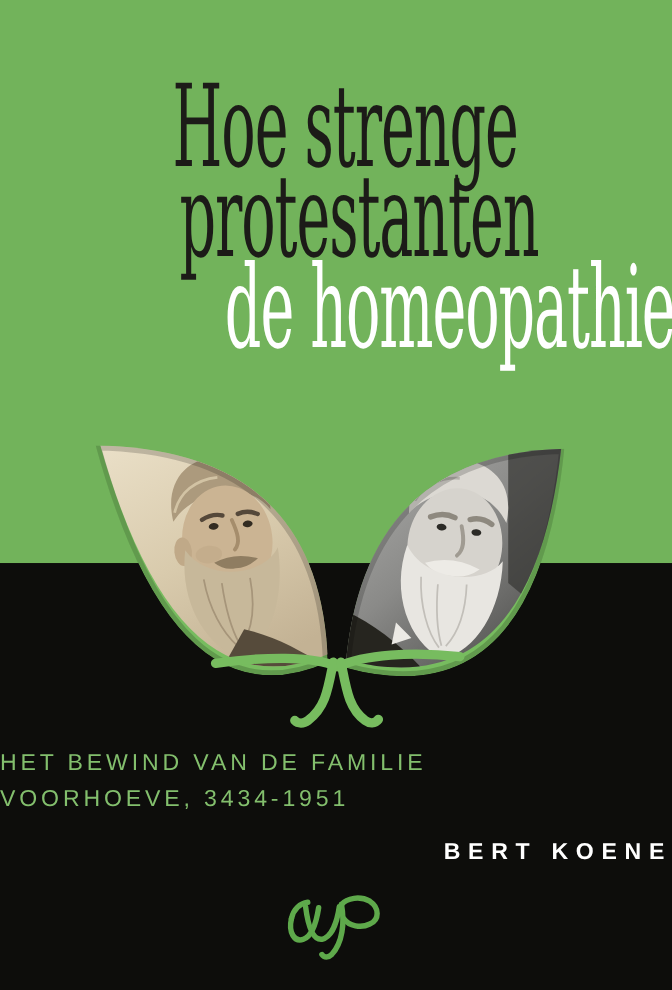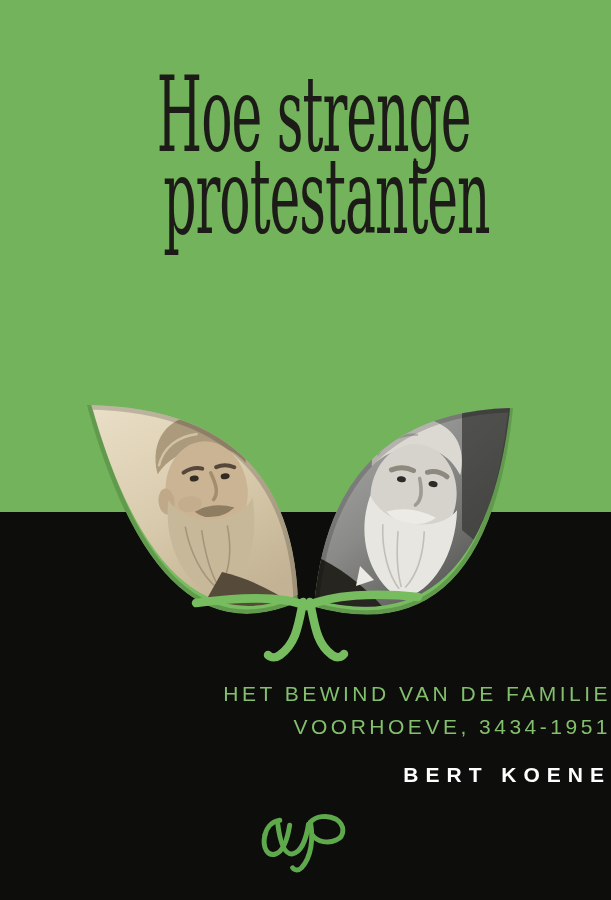--- a/index.html
+++ b/index.html
@@ -38,21 +38,21 @@
     transform-origin:50% 50%;
     letter-spacing:-2px;
   }
   .tl.dark .sq{color:var(--title-dark);}
   .tl.light .sq{color:var(--title-white);}
 
   .art{position:absolute;top:0;left:0;width:611px;height:900px;z-index:2;}
 
   .subtitle{
     position:absolute;top:677px;left:0;width:100%;
-    text-align:right;
+    text-align:left;
     color:var(--subtitle-green);
     font-size:21px;line-height:33px;
     letter-spacing:3.5px;
     z-index:3;
   }
   .author{
     position:absolute;top:763px;left:0;width:100%;
     text-align:right;
     color:var(--author-white);
     font-size:21px;font-weight:bold;
@@ -70,20 +70,21 @@
 <body>
 
 <div class="cover">
 
   <div class="bg bg-green"></div>
   <div class="bg bg-black"></div>
 
   <div class="title">
     <div class="tl dark"><span class="sq">Hoe strenge</span></div>
     <div class="tl dark"><span class="sq">protestanten</span></div>
+    <div class="tl light"><span class="sq">de homeopathie</span></div>
   </div>
 
   <svg class="art" viewBox="0 0 611 900" aria-hidden="true">
     <defs>
       <clipPath id="leafL">
           <path d="M 87 405 Q 292 408 298 602 Q 158 664 87 405 Z"></path>
         </clipPath>
       <clipPath id="leafLin">
           <path d="M 87 405 Q 292 408 298 602 Q 158 664 87 405 Z" transform="translate(2,-8)"></path>
         </clipPath>

